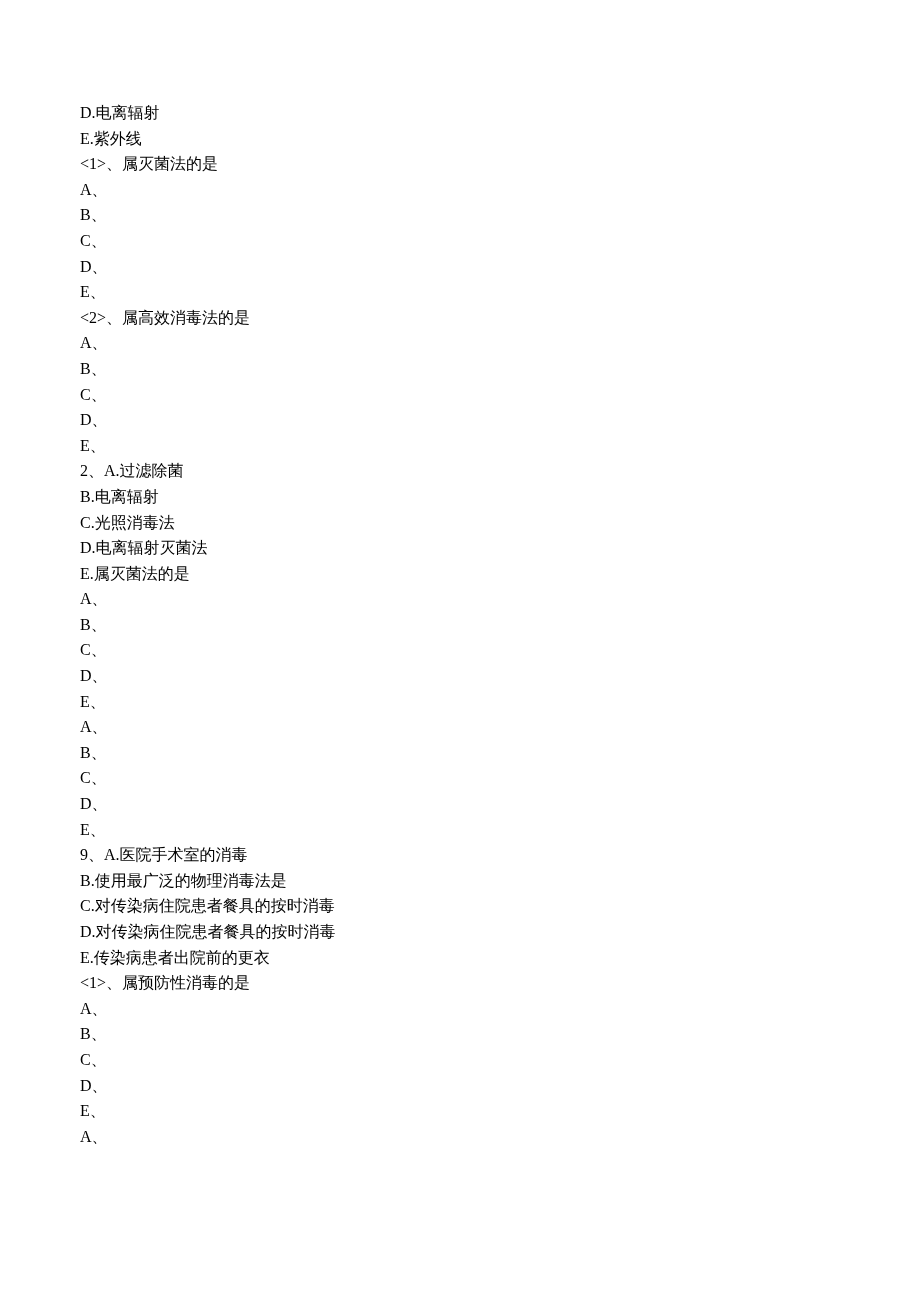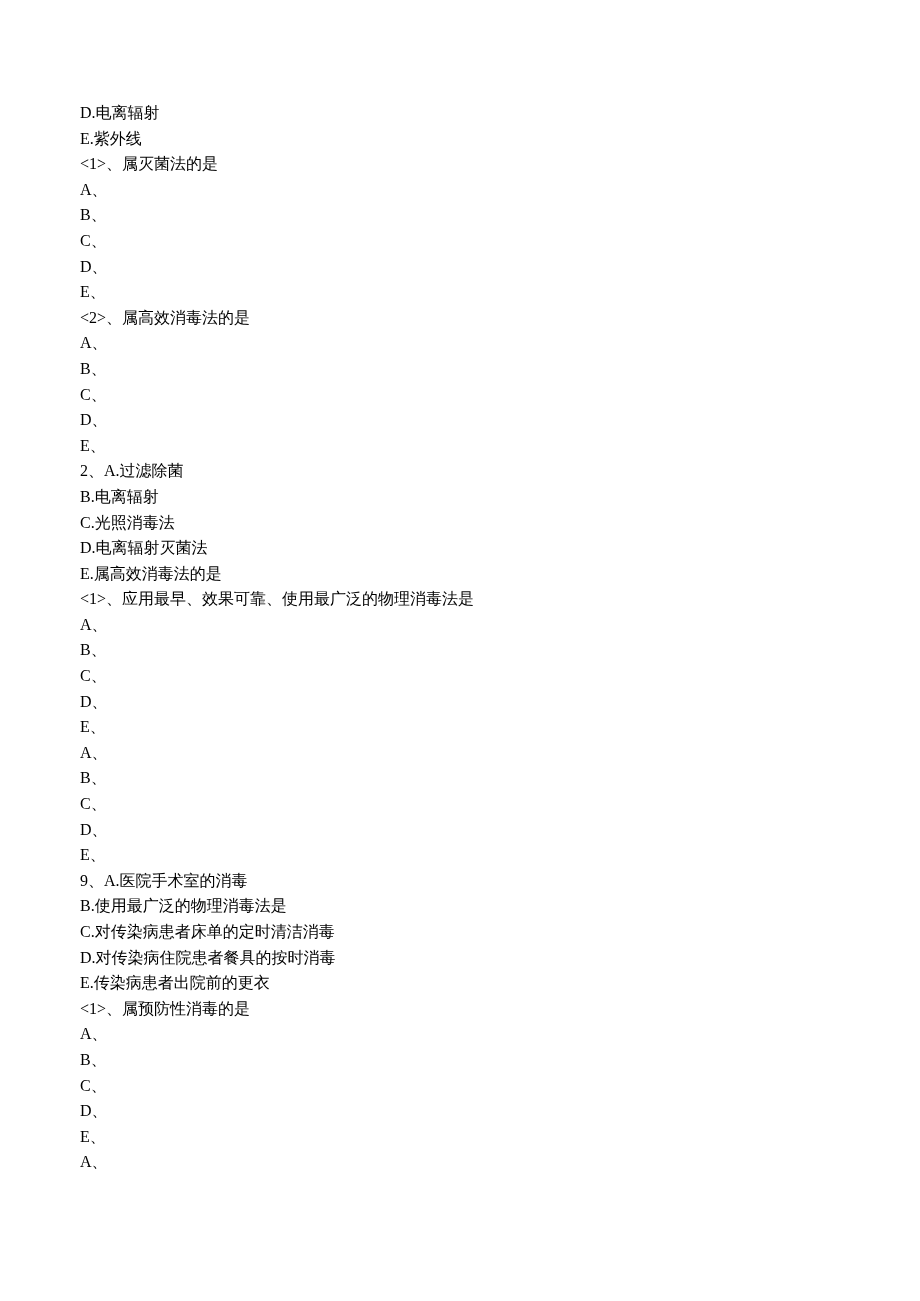--- a/index.html
+++ b/index.html
@@ -36,35 +36,34 @@
   <div class="line">&lt;2&gt;、属高效消毒法的是</div>
   <div class="line">A、</div>
   <div class="line">B、</div>
   <div class="line">C、</div>
   <div class="line">D、</div>
   <div class="line">E、</div>
   <div class="line">2、A.过滤除菌</div>
   <div class="line">B.电离辐射</div>
   <div class="line">C.光照消毒法</div>
   <div class="line">D.电离辐射灭菌法</div>
-  <div class="line">E.属高效消毒法的是</div>
-  <div class="line">&lt;1&gt;、应用最早、效果可靠、使用最广泛的物理消毒法是</div>
+  <div class="line">E.属灭菌法的是</div>
   <div class="line">A、</div>
   <div class="line">B、</div>
   <div class="line">C、</div>
   <div class="line">D、</div>
   <div class="line">E、</div>
   <div class="line">A、</div>
   <div class="line">B、</div>
   <div class="line">C、</div>
   <div class="line">D、</div>
   <div class="line">E、</div>
   <div class="line">9、A.医院手术室的消毒</div>
   <div class="line">B.使用最广泛的物理消毒法是</div>
-  <div class="line">C.对传染病患者床单的定时清洁消毒</div>
+  <div class="line">C.对传染病住院患者餐具的按时消毒</div>
   <div class="line">D.对传染病住院患者餐具的按时消毒</div>
   <div class="line">E.传染病患者出院前的更衣</div>
   <div class="line">&lt;1&gt;、属预防性消毒的是</div>
   <div class="line">A、</div>
   <div class="line">B、</div>
   <div class="line">C、</div>
   <div class="line">D、</div>
   <div class="line">E、</div>
   <div class="line">A、</div>
 </div>

